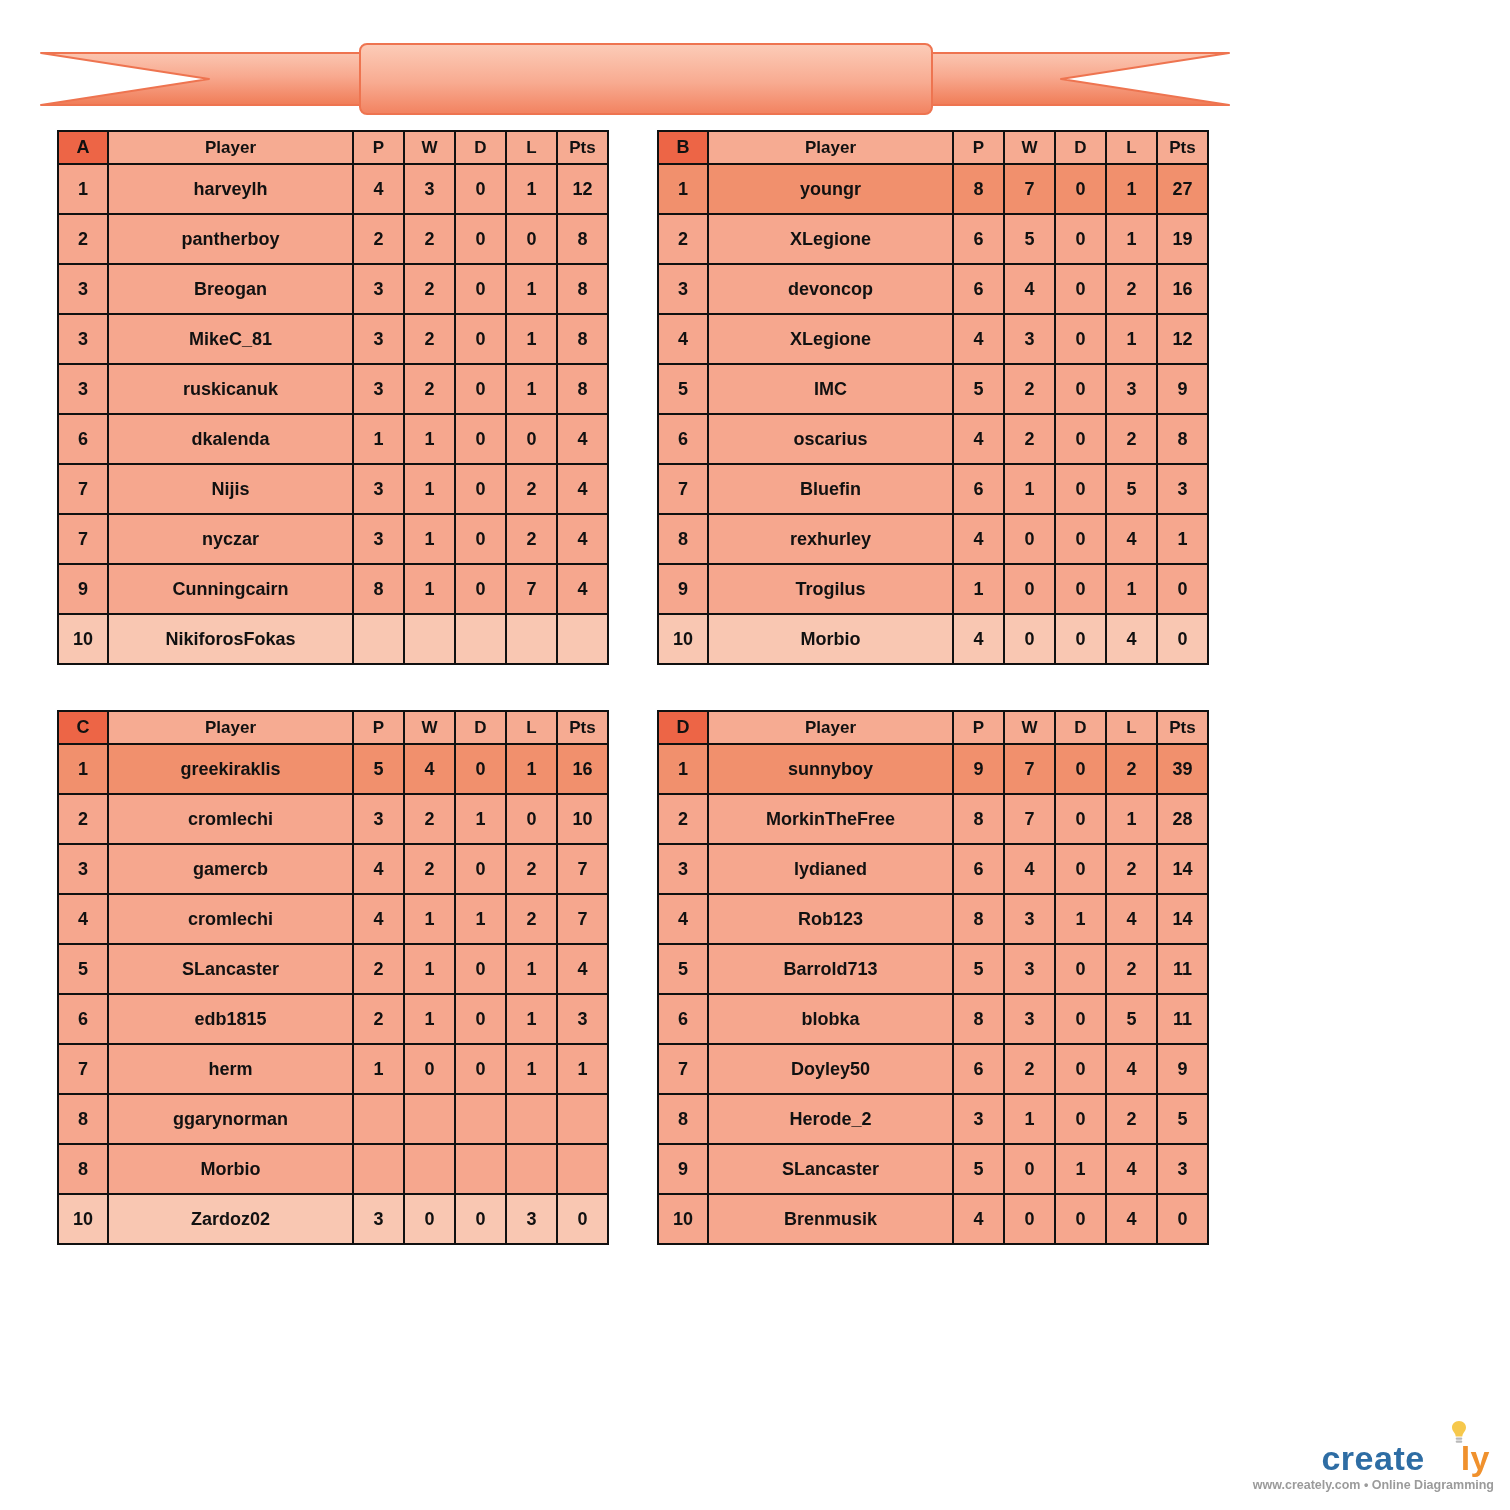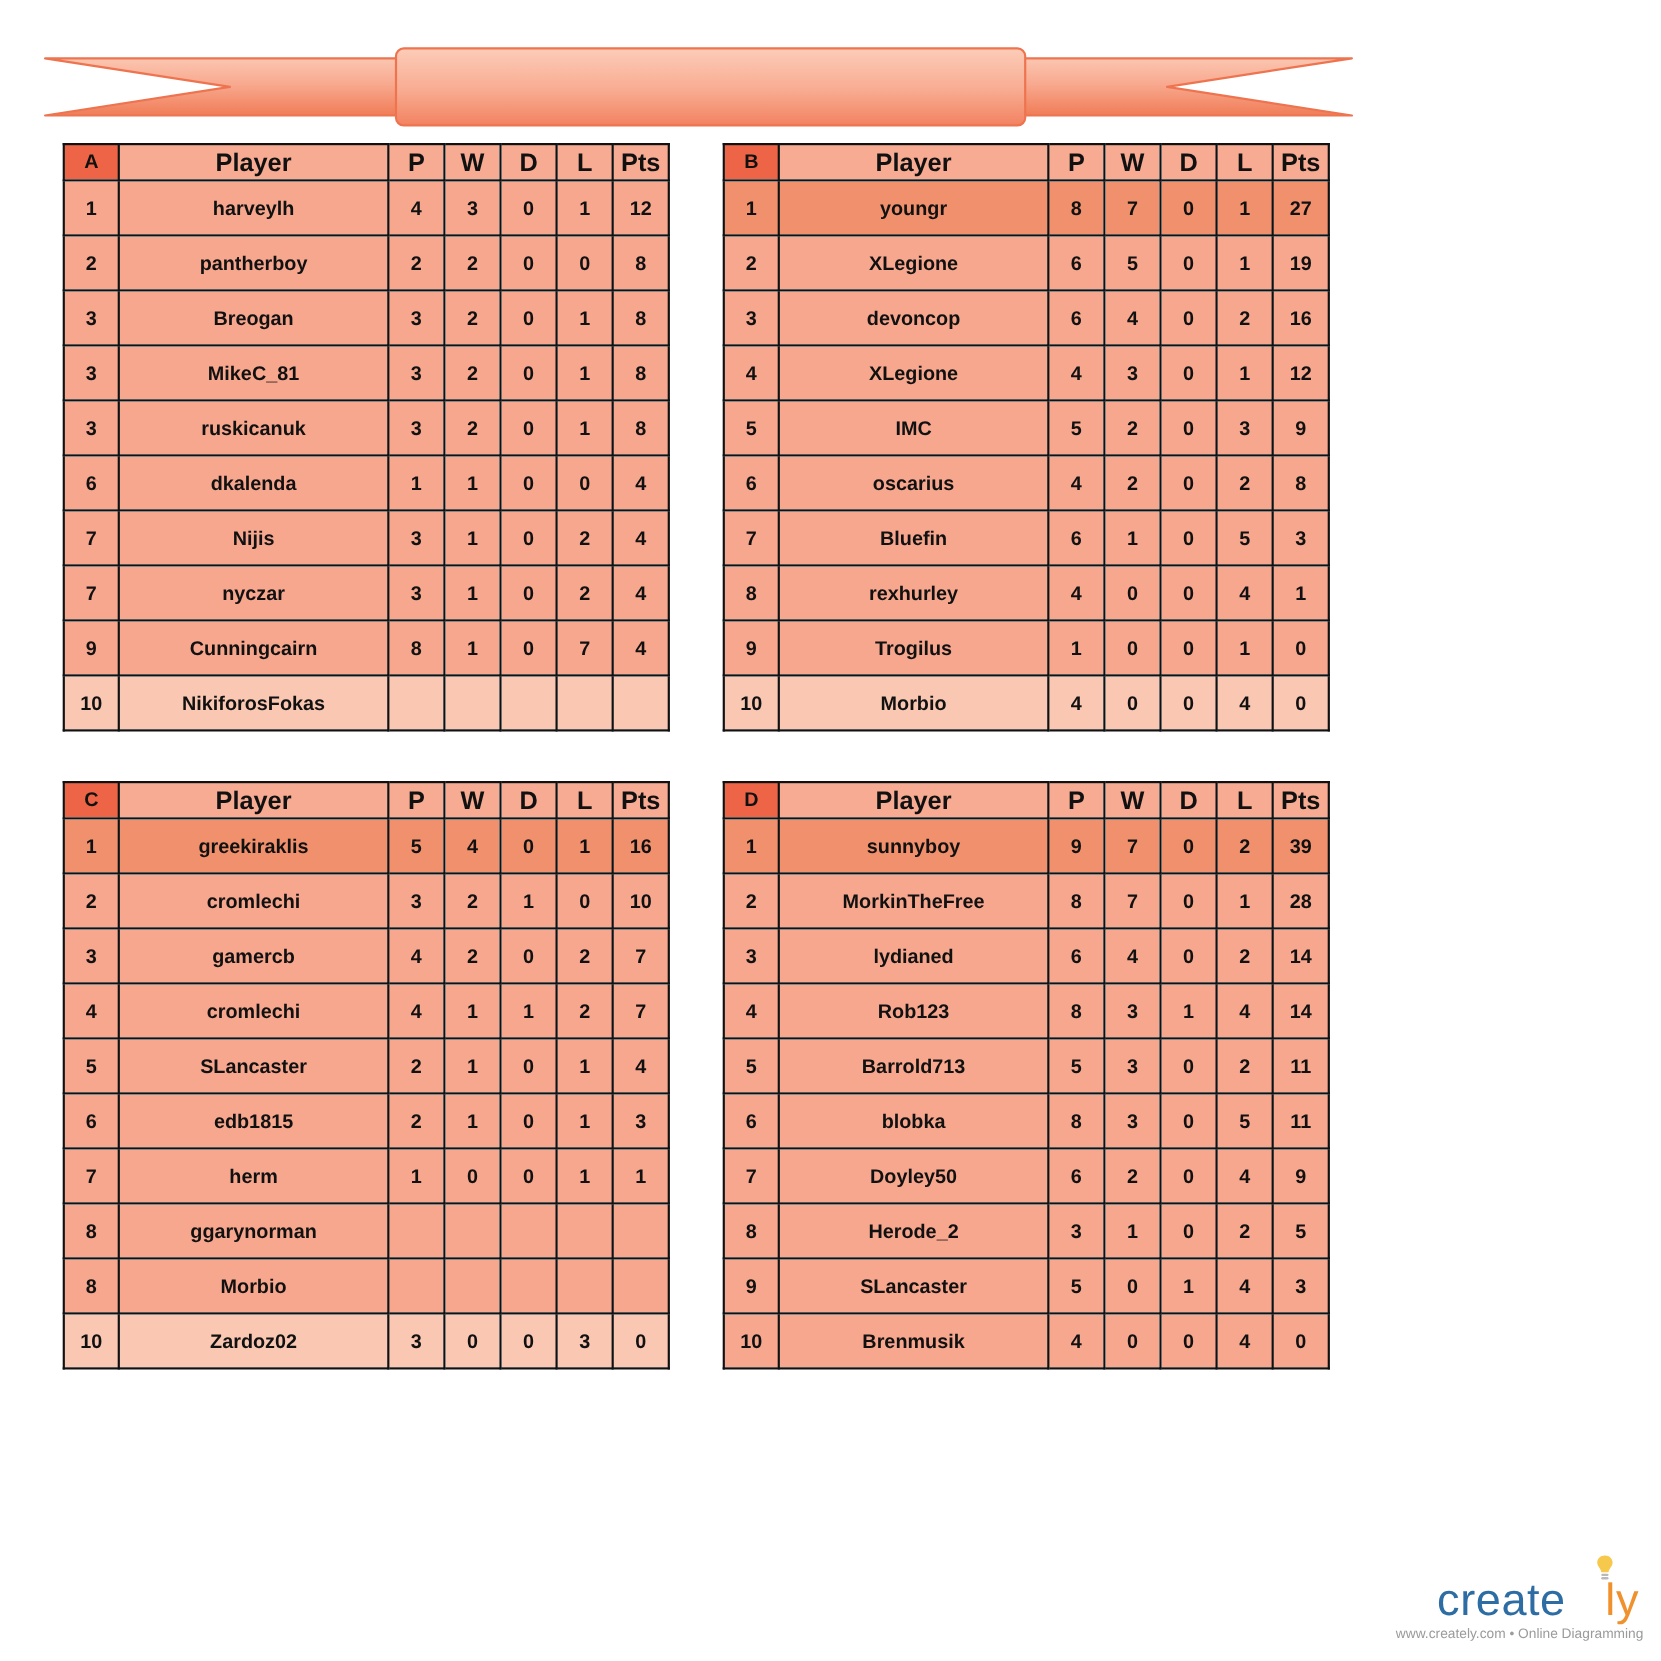--- a/index.html
+++ b/index.html
@@ -37,33 +37,33 @@
     border-collapse:collapse;table-layout:fixed;width:550px;
     font-weight:700;
   }
   table.league th, table.league td{
     border:2px solid var(--c-border);
     text-align:center;vertical-align:middle;
     padding:0;overflow:hidden;white-space:nowrap;
   }
   table.league thead tr{height:33px;}
   table.league tbody tr{height:50px;}
-  table.league th{background:var(--c-header);font-size:23px;}
+  table.league th{background:var(--c-header);font-size:17px;}
   table.league th.letter{background:var(--c-letter);font-size:18px;}
   table.league td{background:var(--c-row);font-size:18px;}
   table.league tr.leader td{background:var(--c-leader);}
   table.league tr.last td{background:var(--c-last);}
   
   .brand{position:absolute;right:16px;bottom:18px;text-align:right;}
   .brand-logo{position:relative;display:inline-block;line-height:1;padding-right:4px;}
-  .brand-logo .word{font-size:41px;font-weight:400;letter-spacing:0.5px;}
+  .brand-logo .word{font-size:34px;font-weight:700;letter-spacing:0.5px;}
   .brand-logo .blue{color:var(--c-logo-blue);}
   .brand-logo .orange{color:var(--c-logo-orange);margin-left:36px;}
   .bulb{position:absolute;top:-21px;right:26px;}
-  .brand-tagline{font-size:12.5px;color:var(--c-tagline);margin-top:3px;font-weight:400;}
+  .brand-tagline{font-size:12.5px;color:var(--c-tagline);margin-top:3px;font-weight:700;}
 </style>
 </head>
 <body>
 
 <div class="banner">
   <svg width="1200" height="78" viewBox="0 0 1200 78">
     <defs>
       <linearGradient id="ribbonGrad" x1="0" y1="0" x2="0" y2="1">
         <stop offset="0%" stop-color="#fbc6b1"></stop>
         <stop offset="45%" stop-color="#f8a98f"></stop>

